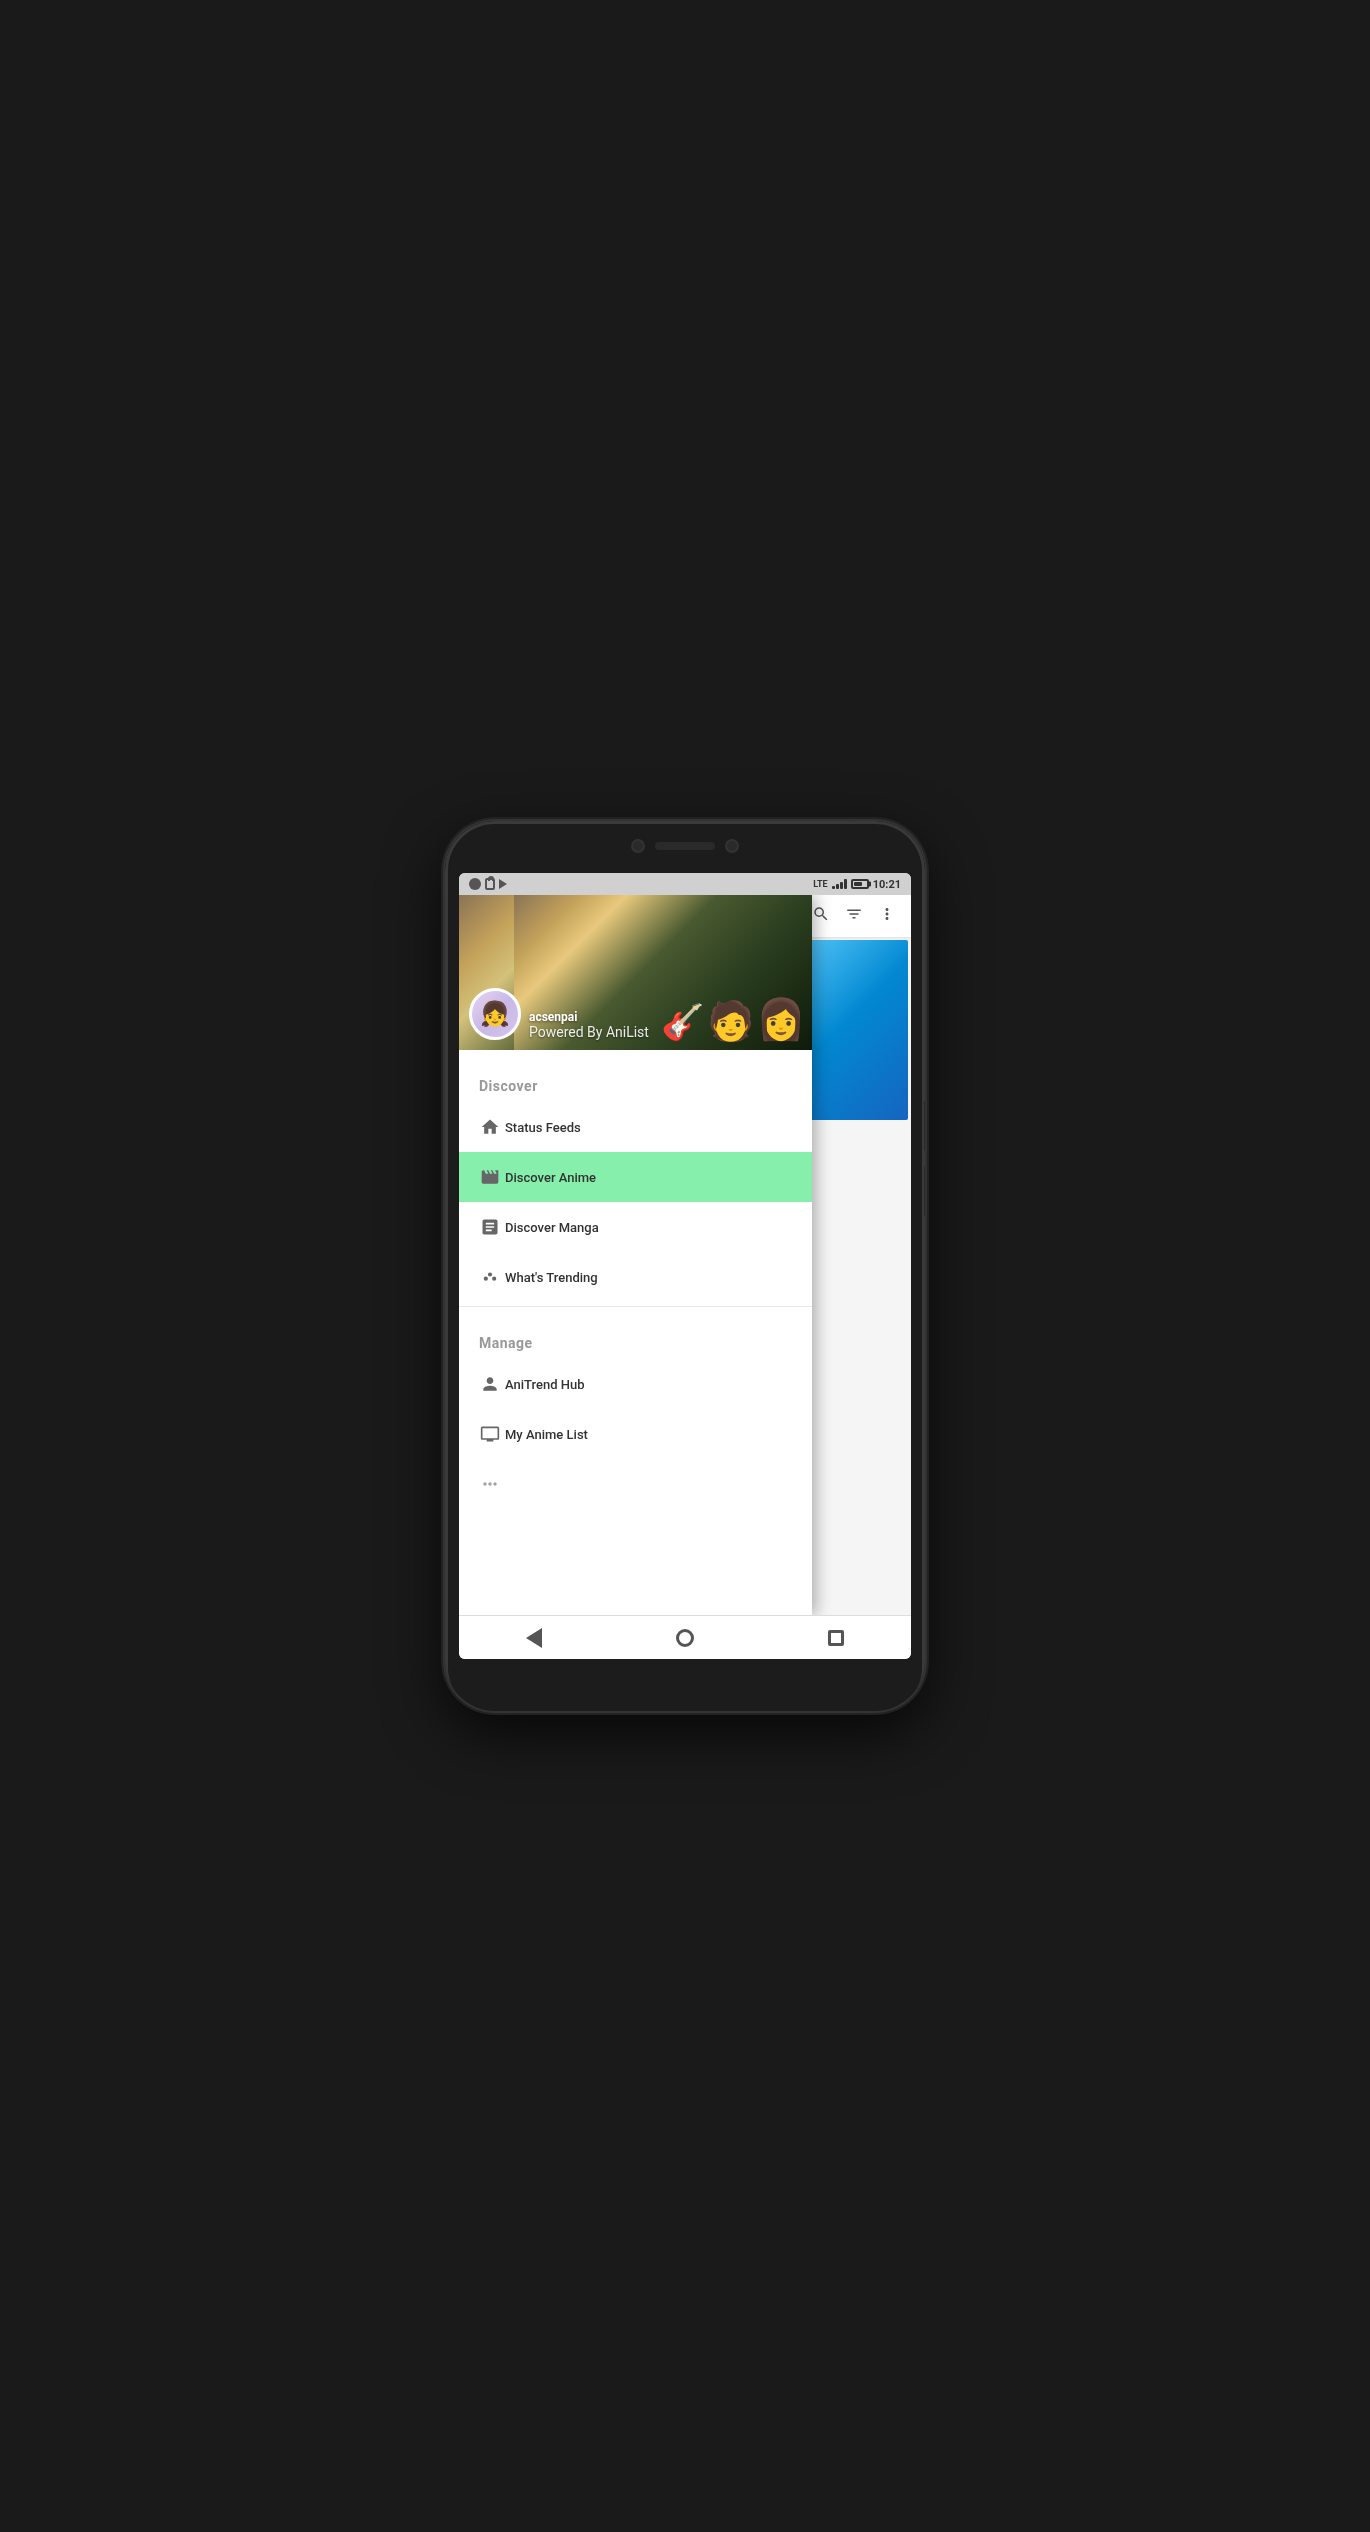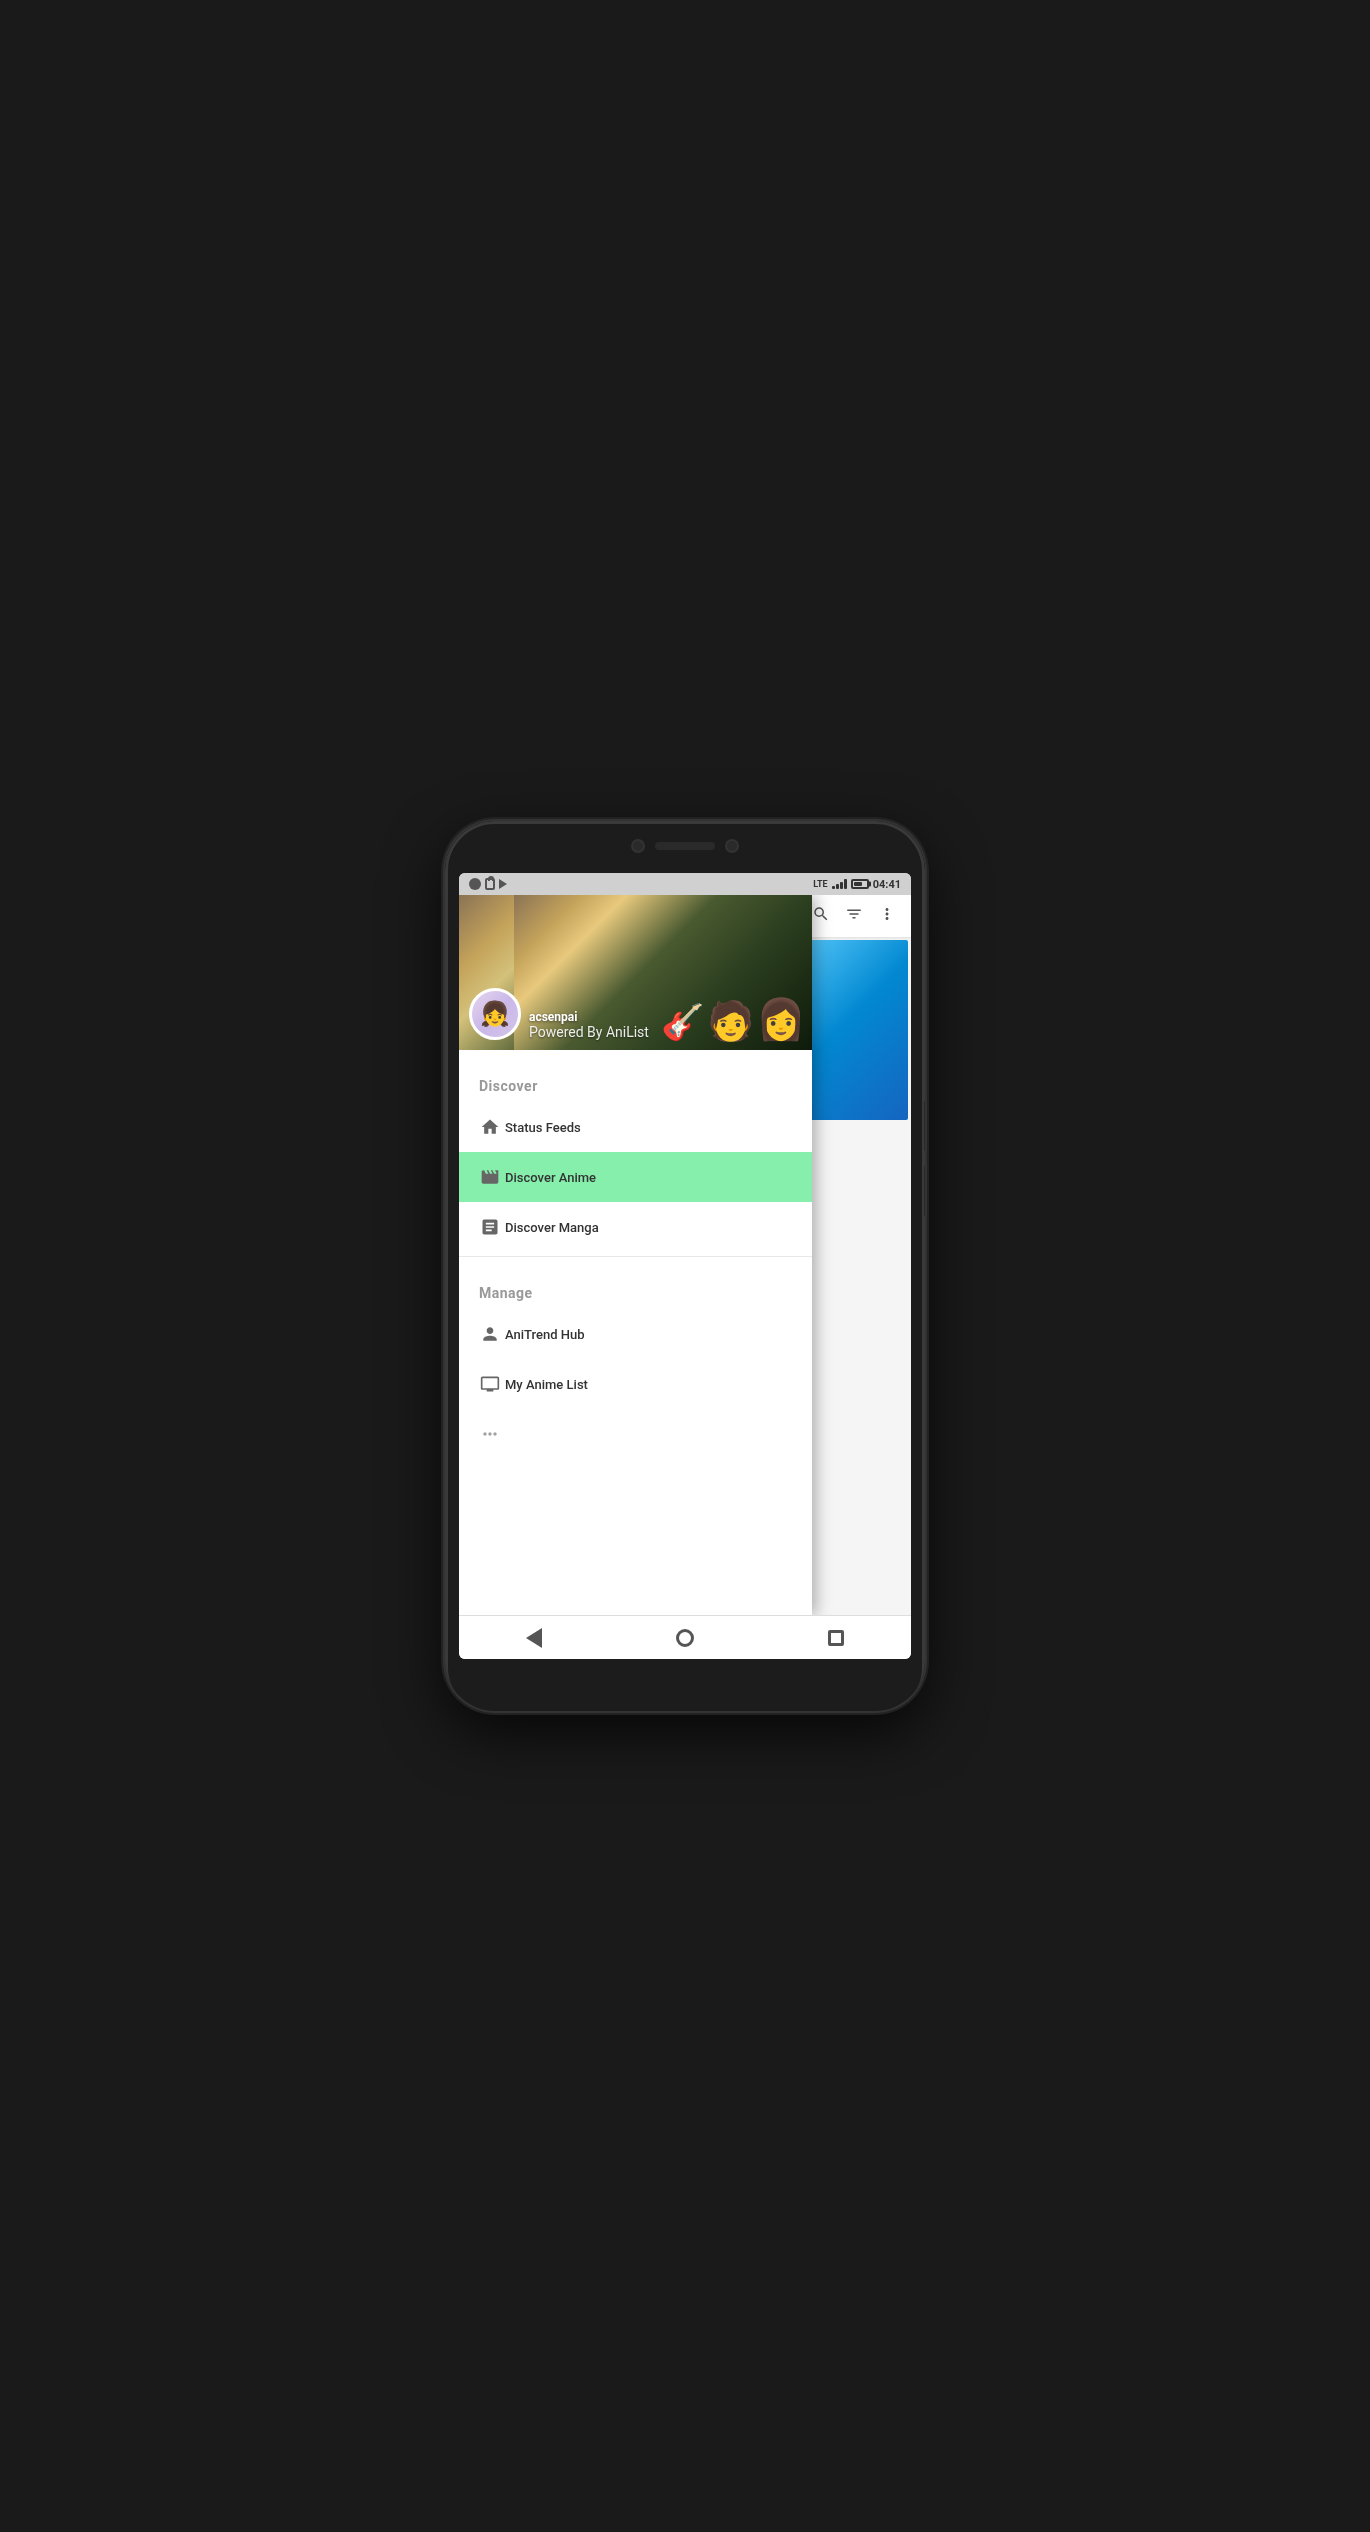--- a/index.html
+++ b/index.html
@@ -457,21 +457,21 @@
         <span class="lte-badge">LTE</span>
         <div class="signal-bars">
           <div class="signal-bar" style="height:3px;"></div>
           <div class="signal-bar" style="height:5px;"></div>
           <div class="signal-bar" style="height:7px;"></div>
           <div class="signal-bar" style="height:10px;"></div>
         </div>
         <div class="battery">
           <div class="battery-fill"></div>
         </div>
-        <span style="font-size:11px;font-weight:bold;color:#333;">04:41</span>
+        <span style="font-size:11px;font-weight:bold;color:#333;">10:21</span>
       </div>
     </div>
 
     <div class="content-wrapper">
 
       <div class="bg-app">
 
         <div class="bg-app-header">
           <span class="spring-tab">SPRING</span>
 
@@ -563,20 +563,30 @@
 
           <div class="nav-item">
             <div class="nav-icon">
               <svg viewBox="0 0 24 24">
                   <path d="M19 3H5c-1.1 0-2 .9-2 2v14c0 1.1.9 2 2 2h14c1.1 0 2-.9 2-2V5c0-1.1-.9-2-2-2zm-5 14H7v-2h7v2zm3-4H7v-2h10v2zm0-4H7V7h10v2z"></path>
                 </svg>
             </div>
             <span class="nav-label">Discover Manga</span>
           </div>
 
+          <div class="nav-item">
+            <div class="nav-icon">
+              <svg viewBox="0 0 24 24">
+                  <circle cx="7" cy="14" r="2.5"></circle>
+                  <circle cx="17" cy="14" r="2.5"></circle>
+                  <circle cx="12" cy="9" r="2.5"></circle>
+                </svg>
+            </div>
+            <span class="nav-label">What's Trending</span>
+          </div>
 
 
           <div class="nav-divider"></div>
 
           <div class="nav-section-label">Manage</div>
 
 
           <div class="nav-item">
             <div class="nav-icon">
               <svg viewBox="0 0 24 24">

